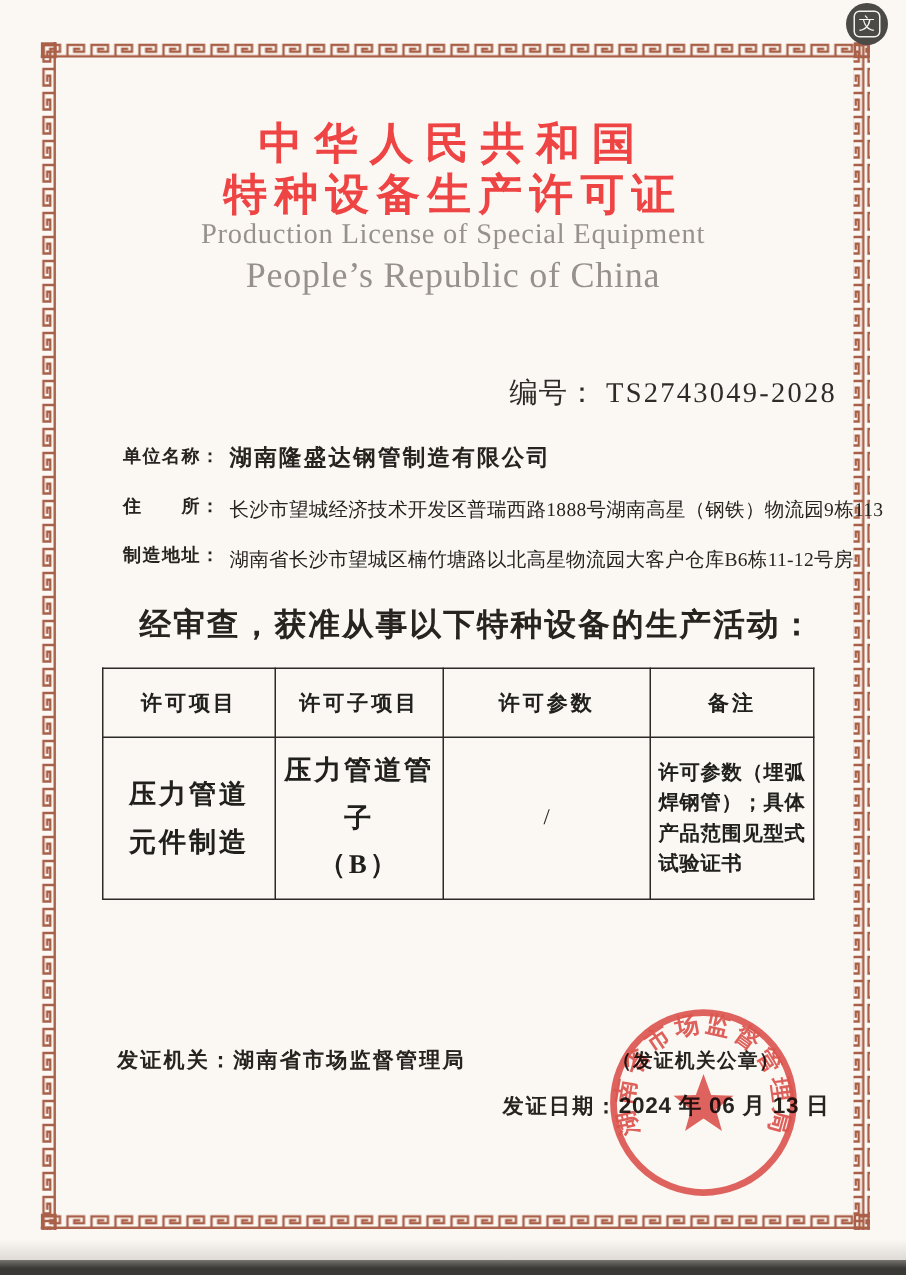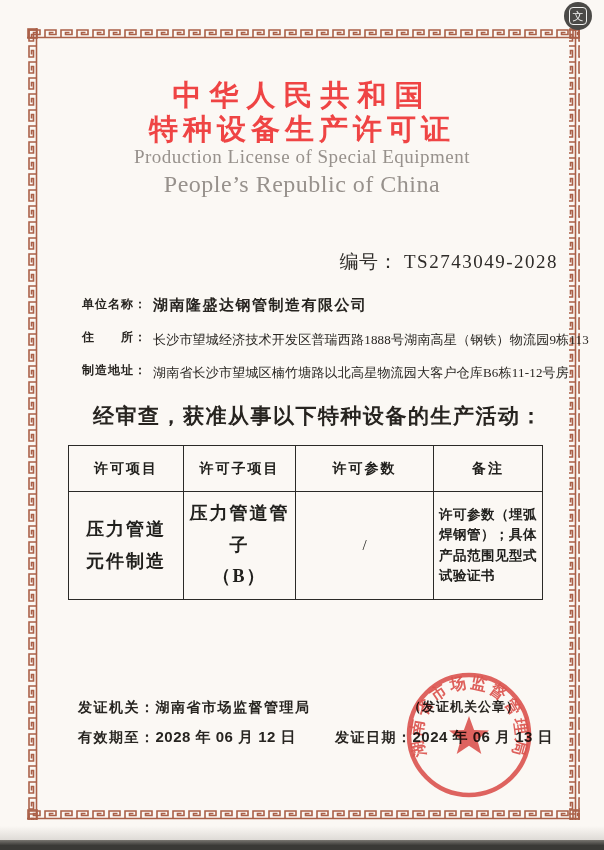--- a/index.html
+++ b/index.html
@@ -143,23 +143,20 @@
         <td class="cell-param">/</td>
         <td class="cell-remark">许可参数（埋弧焊钢管）；具体产品范围见型式试验证书</td>
       </tr>
     </tbody>
   </table>
 
   <div class="abs footer-line issuer-line">
     <span class="lbl">发证机关：</span><span class="txt">湖南省市场监督管理局</span>
   </div>
   <div class="abs seal-note">（发证机关公章）</div>
-  <div class="abs footer-line validity-line">
-    <span class="lbl">有效期至：</span><span class="date-val">2028 年 06 月 12 日</span>
-  </div>
   <div class="abs footer-line issue-line">
     <span class="lbl">发证日期：</span><span class="date-val">2024 年 06 月 13 日</span>
   </div>
 
   <svg class="seal" width="150" height="150" viewBox="0 0 150 150">
     <circle cx="75" cy="77" r="60" fill="none" stroke="#dd4742" stroke-width="4.5" opacity="0.9"></circle>
     <polygon points="75,58 80.1,72 95,72.5 83.3,81.7 87.3,96 75,87.7 62.7,96 66.7,81.7 55,72.5 69.9,72" fill="#dd4742" opacity="0.9"></polygon>
     <path id="sealArc" d="M 34.3,100.5 A 47,47 0 1 1 115.7,100.5" fill="none"></path>
     <text font-size="16" font-weight="bold" fill="#dd4742" opacity="0.92" letter-spacing="3" font-family="Liberation Serif, DejaVu Serif, serif">
       <textPath href="#sealArc" startOffset="4">湖南省市场监督管理局</textPath>

